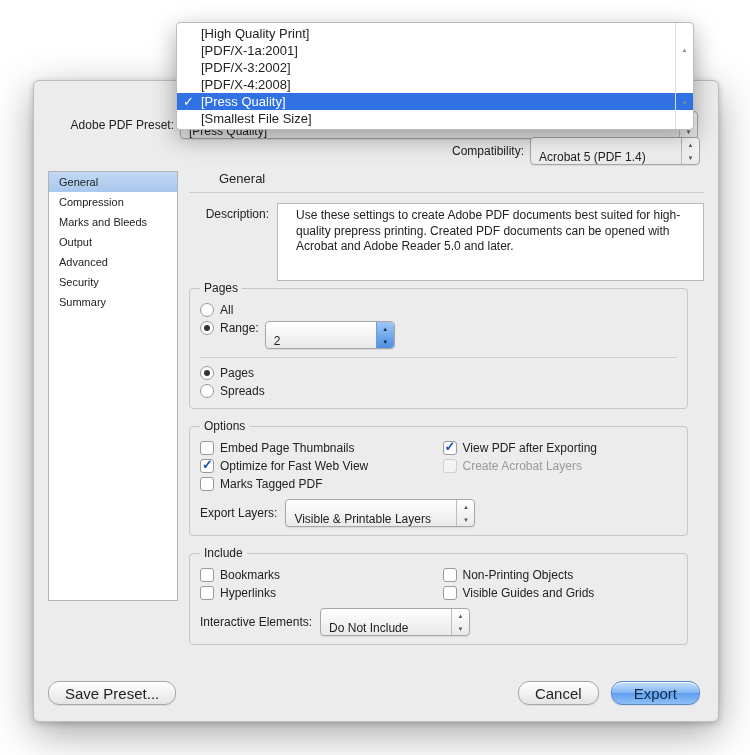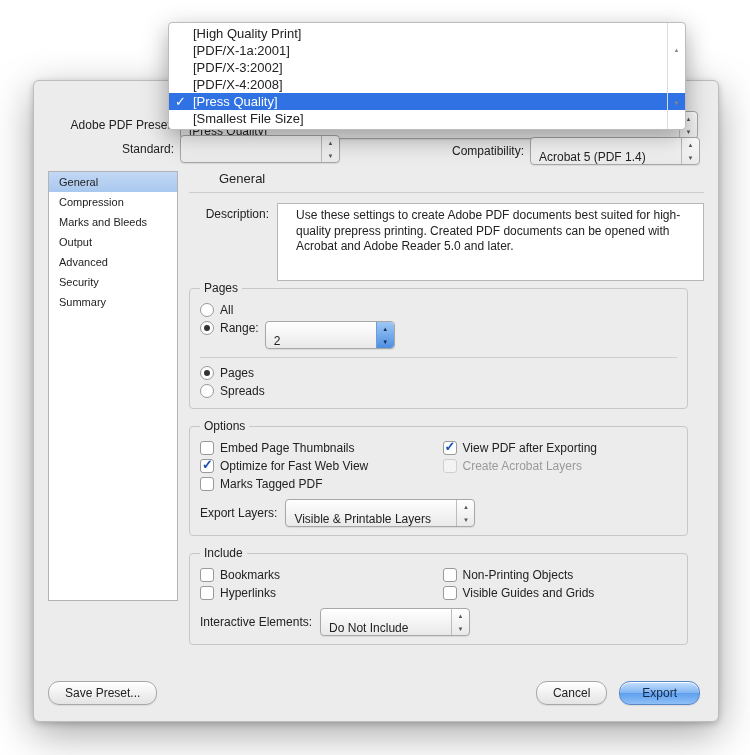--- a/index.html
+++ b/index.html
@@ -244,36 +244,36 @@
     bottom:16px;
     display:flex;
     align-items:center;
   }
   .mac-button {
     height:22px;
     padding:0 16px;
     border:1px solid #a7a7a7;
     border-radius:11px;
     background:linear-gradient(#ffffff,#e4e4e4);
-    font-size:12px;
+    font-size:15px;
     display:inline-flex;
     align-items:center;
     box-shadow:0 1px 0 rgba(255,255,255,0.9) inset, 0 1px 1px rgba(0,0,0,0.08);
     cursor:default;
   }
   .mac-button.primary {
     background:linear-gradient(#c7e0ff,#81b4f1 50%,#5e9fee 51%,#8fc0f7);
     border-color:#5a87c7;
     color:#10294d;
   }
 
   
   .dropdown-popup {
     position:absolute;
-    left:168px;
+    left:176px;
     top:22px;
     width:516px;
     background:#fff;
     border:1px solid #bcbcbc;
     border-radius:4px;
     box-shadow:0 8px 24px rgba(0,0,0,0.35);
     z-index:50;
     padding:2px 0;
   }
   .dropdown-popup .opt {
@@ -312,32 +312,20 @@
         <div class="row-select">
           <div class="mac-select wide">
             <span>[Press Quality]</span>
             <div class="stepper">
                 <div>▲</div>
                 <div>▼</div>
               </div>
           </div>
         </div>
       </div>
-      <div class="row">
-        <div class="row-label">Standard:</div>
-        <div class="row-select" style="flex:0 0 160px;">
-          <div class="mac-select wide">
-            <span></span>
-            <div class="stepper">
-                <div>▲</div>
-                <div>▼</div>
-              </div>
-          </div>
-        </div>
-      </div>
     </div>
 
     <div class="compat-area">
       <span>Compatibility:</span>
       <div class="mac-select" style="width:170px">
         <span>Acrobat 5 (PDF 1.4)</span>
         <div class="stepper">
             <div>▲</div>
             <div>▼</div>
           </div>

